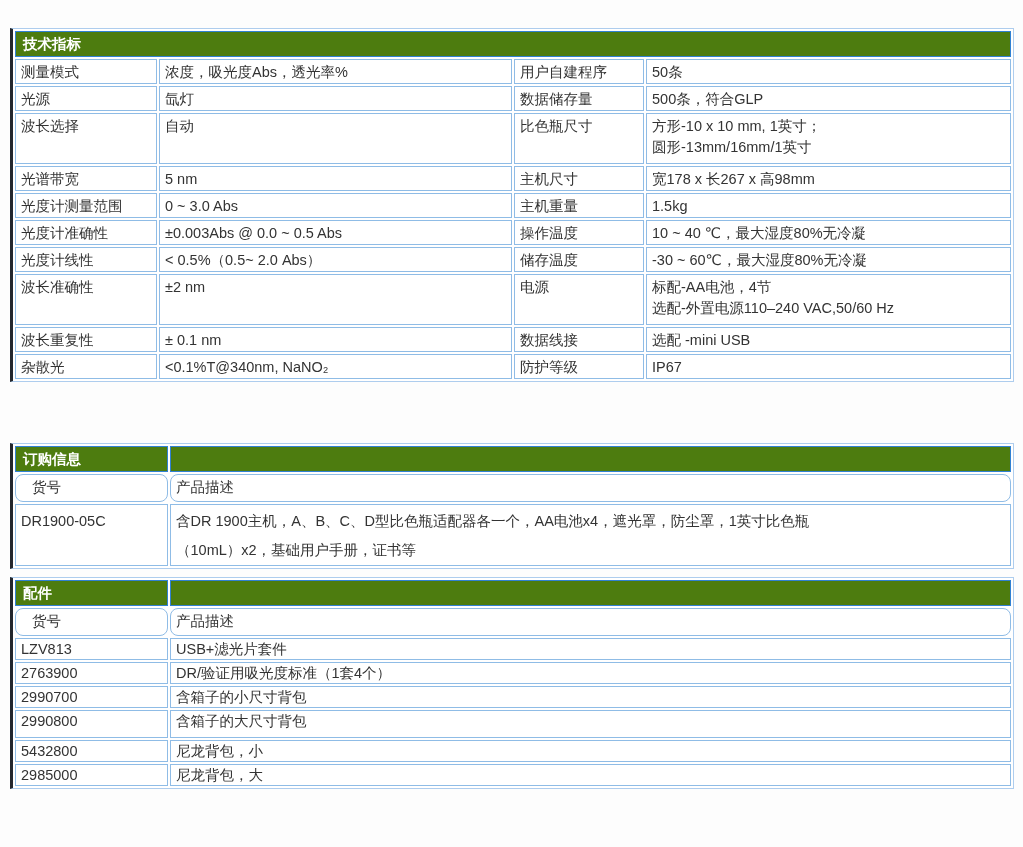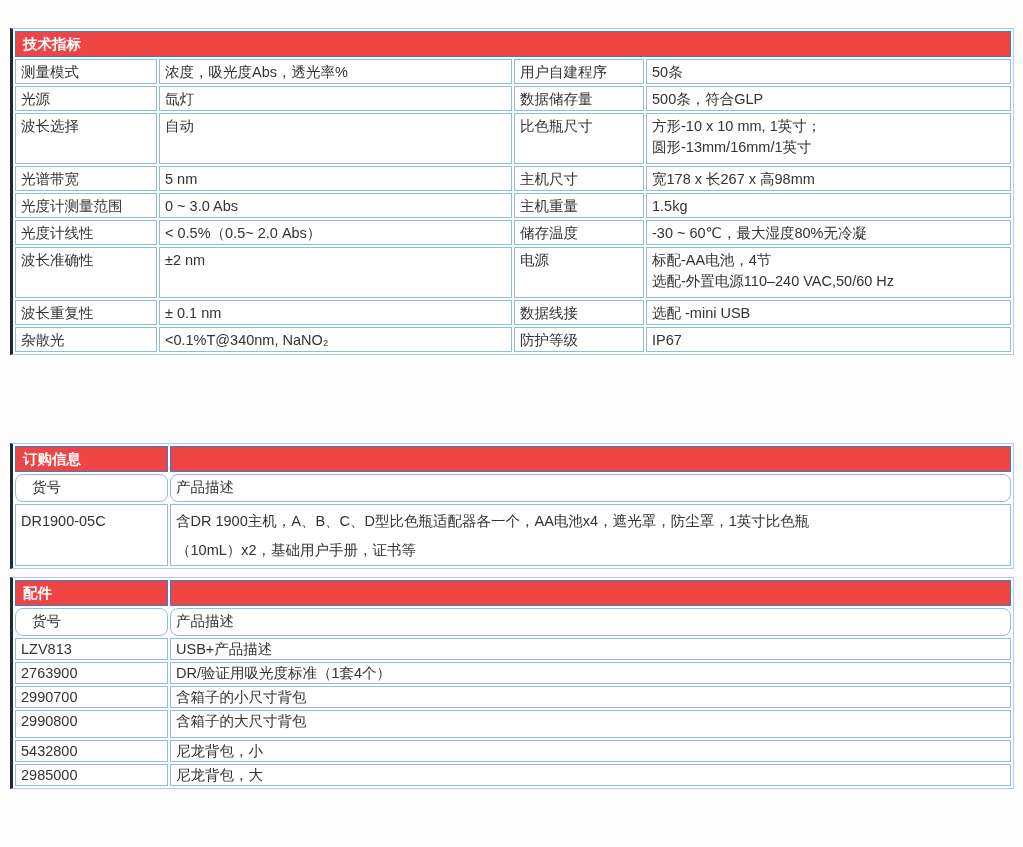--- a/index.html
+++ b/index.html
@@ -14,21 +14,21 @@
   #t1 { top:28px; }
   #t2 { top:443px; }
   #t3 { top:577px; }
   table { width:100%; border-collapse:separate; border-spacing:2px; table-layout:fixed; }
   td {
     border:1px solid #8fbce6; vertical-align:top; padding:2px 5px 0 5px;
     font-size:14.5px; line-height:21px; color:#333; overflow:hidden;
     white-space:pre-line; box-sizing:border-box; word-break:break-all;
   }
   td.title {
-    background:#ef4444; border-color:#3181d3; color:#ffffff; font-weight:bold;
+    background:#4d7c0f; border-color:#3181d3; color:#ffffff; font-weight:bold;
     height:26px; line-height:21px; padding-left:7px; white-space:nowrap;margin-left:7px;
   }
   
   tr.r  td { height:24px; }
   tr.tall td { height:51px;margin-top:28px; }
   
   tr.colhdr td { height:28px;border-radius:8px; }
   td.partno-h { padding-left:16px; }
   tr.bigrow td { height:56px; line-height:29px; }
   
@@ -75,20 +75,26 @@
         <td>光谱带宽</td>
         <td>5 nm</td>
         <td>主机尺寸</td>
         <td>宽178 x 长267 x 高98mm</td>
       </tr>
       <tr class="r">
         <td>光度计测量范围</td>
         <td>0 ~ 3.0 Abs</td>
         <td>主机重量</td>
         <td>1.5kg</td>
+      </tr>
+      <tr class="r">
+        <td>光度计准确性</td>
+        <td>±0.003Abs @ 0.0 ~ 0.5 Abs</td>
+        <td>操作温度</td>
+        <td>10 ~ 40 ℃，最大湿度80%无冷凝</td>
       </tr>
       <tr class="r">
         <td>光度计线性</td>
         <td>&lt; 0.5%（0.5~ 2.0 Abs）</td>
         <td>储存温度</td>
         <td>-30 ~ 60℃，最大湿度80%无冷凝</td>
       </tr>
       <tr class="tall">
         <td>波长准确性</td>
         <td>±2 nm</td>
@@ -146,21 +152,21 @@
           <tr>
         <td class="title">配件</td>
         <td class="title"></td>
       </tr>
       <tr class="colhdr">
         <td class="partno-h">货号</td>
         <td>产品描述</td>
       </tr>
       <tr class="acc">
         <td>LZV813</td>
-        <td>USB+产品描述</td>
+        <td>USB+滤光片套件</td>
       </tr>
       <tr class="acc">
         <td>2763900</td>
         <td>DR/验证用吸光度标准（1套4个）</td>
       </tr>
       <tr class="acc">
         <td>2990700</td>
         <td>含箱子的小尺寸背包</td>
       </tr>
       <tr class="acc acc-tall">

